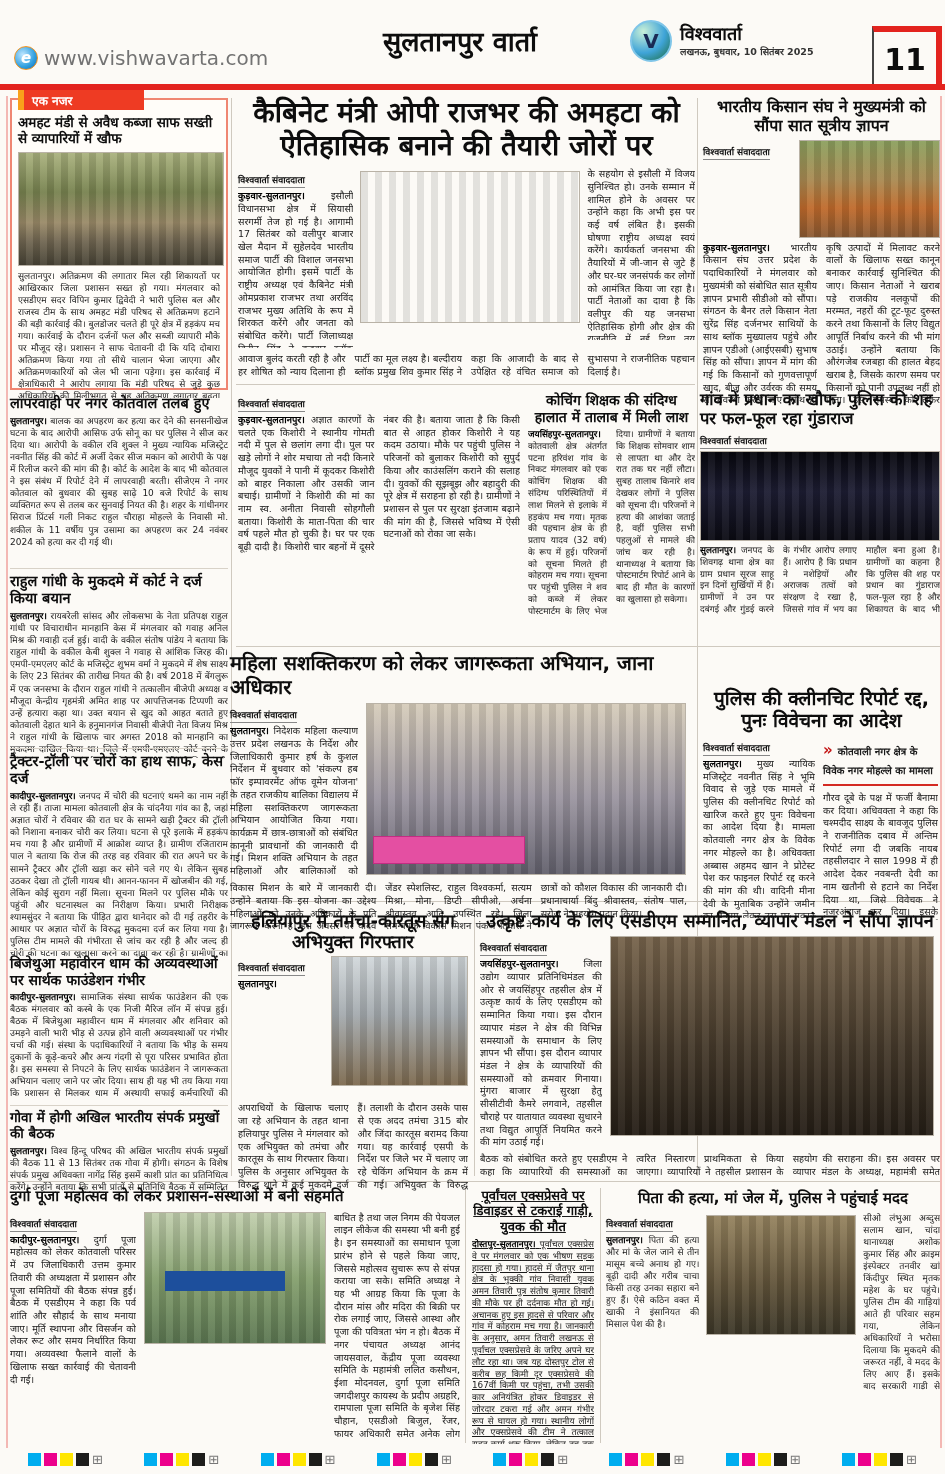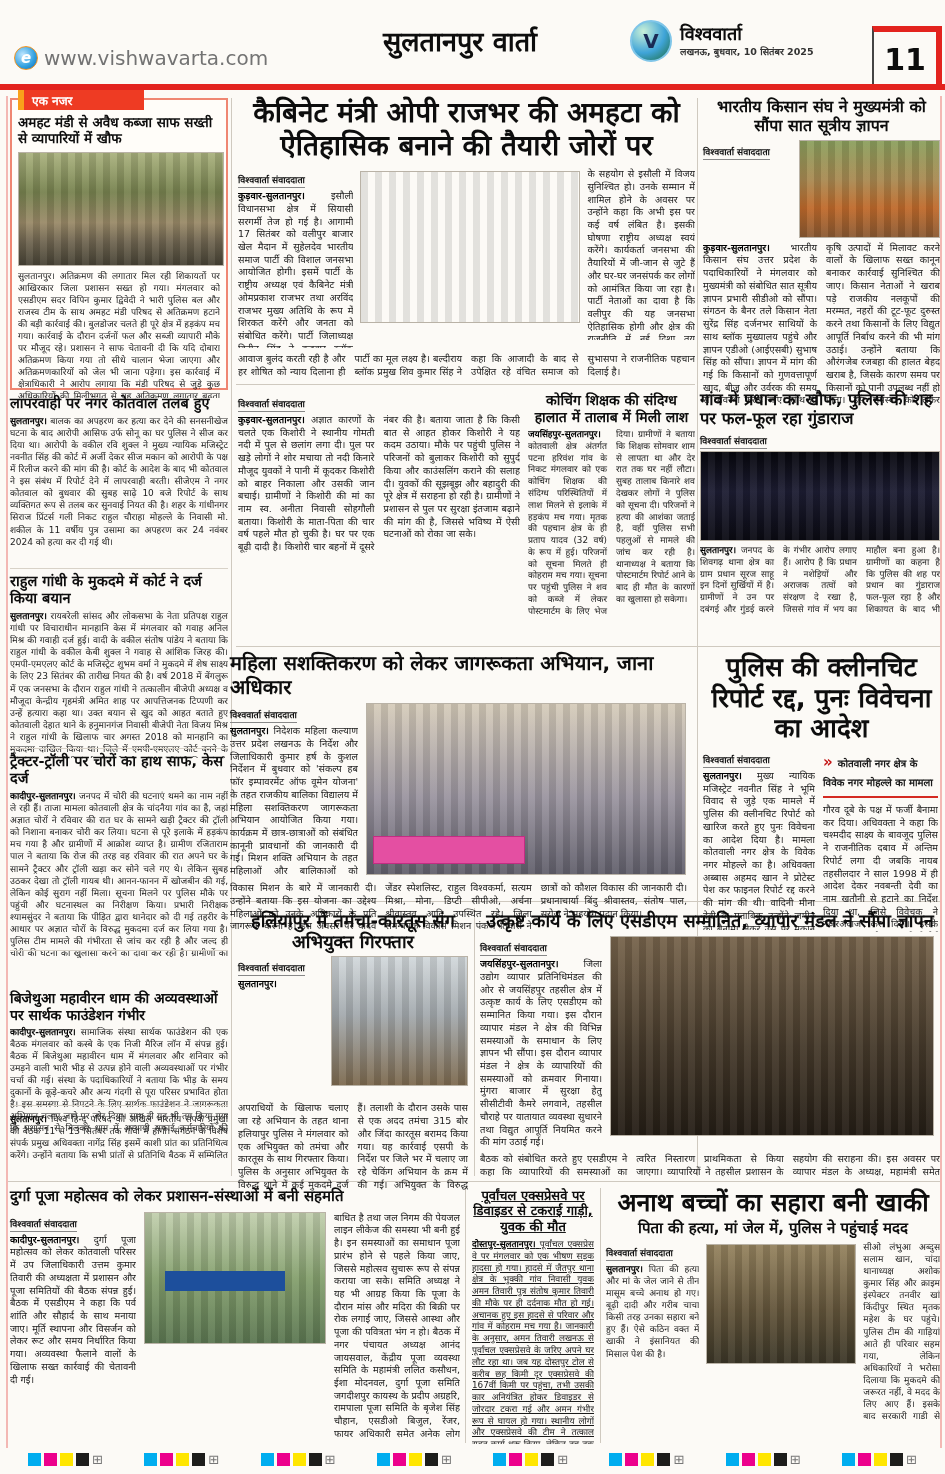--- a/index.html
+++ b/index.html
@@ -91,25 +91,26 @@
     <div class="hl" style="font-size:14.5px;">राहुल गांधी के मुकदमे में कोर्ट ने दर्ज किया बयान</div>
     <div class="body sm" style="height:148px;margin-top:3px;"><b>सुलतानपुर।</b> <span>रायबरेली सांसद और लोकसभा के नेता प्रतिपक्ष राहुल गांधी पर विचाराधीन मानहानि केस में मंगलवार को गवाह अनिल मिश्र की गवाही दर्ज हुई। वादी के वकील संतोष पांडेय ने बताया कि राहुल गांधी के वकील केबी शुक्ल ने गवाह से आंशिक जिरह की। एमपी-एमएलए कोर्ट के मजिस्ट्रेट शुभम वर्मा ने मुकदमे में शेष साक्ष्य के लिए 23 सितंबर की तारीख नियत की है। वर्ष 2018 में बेंगलुरू में एक जनसभा के दौरान राहुल गांधी ने तत्कालीन बीजेपी अध्यक्ष व मौजूदा केन्द्रीय गृहमंत्री अमित शाह पर आपत्तिजनक टिप्पणी कर उन्हें हत्यारा कहा था। उक्त बयान से खुद को आहत बताते हुए कोतवाली देहात थाने के हनुमानगंज निवासी बीजेपी नेता विजय मिश्र ने राहुल गांधी के खिलाफ चार अगस्त 2018 को मानहानि का मुकदमा दाखिल किया था। जिले में एमपी-एमएलए कोर्ट बनने के बाद सुनवाई में तेजी आई और कोर्ट ने राहुल गांधी को विचारण के लिए 27 नवंबर 2023 को तलब कर लिया। समन मिलने पर राहुल गांधी 20 फरवरी 2024 को कोर्ट में हाजिर हुए तो उन्हें जमानत पर रिहा किया गया। 25 जुलाई 2024 को फिर हाजिर हुए राहुल गांधी ने आरोपों से इनकार कर ट्रायल की मांग की थी।</span></div>
   </div>
 
   <div class="abs" style="left:10px;top:748px;width:218px;border-top:1px solid #d8d2c8;padding-top:4px;">
     <div class="hl" style="font-size:14.5px;">ट्रैक्टर-ट्रॉली पर चोरों का हाथ साफ, केस दर्ज</div>
     <div class="body sm" style="height:168px;margin-top:3px;"><b>कादीपुर-सुलतानपुर।</b> <span>जनपद में चोरी की घटनाएं थमने का नाम नहीं ले रही हैं। ताजा मामला कोतवाली क्षेत्र के चांदनैया गांव का है, जहां अज्ञात चोरों ने रविवार की रात घर के सामने खड़ी ट्रैक्टर की ट्रॉली को निशाना बनाकर चोरी कर लिया। घटना से पूरे इलाके में हड़कंप मच गया है और ग्रामीणों में आक्रोश व्याप्त है। ग्रामीण रजिताराम पाल ने बताया कि रोज की तरह वह रविवार की रात अपने घर के सामने ट्रैक्टर और ट्रॉली खड़ा कर सोने चले गए थे। लेकिन सुबह उठकर देखा तो ट्रॉली गायब थी। आनन-फानन में खोजबीन की गई, लेकिन कोई सुराग नहीं मिला। सूचना मिलने पर पुलिस मौके पर पहुंची और घटनास्थल का निरीक्षण किया। प्रभारी निरीक्षक श्यामसुंदर ने बताया कि पीड़ित द्वारा थानेदार को दी गई तहरीर के आधार पर अज्ञात चोरों के विरुद्ध मुकदमा दर्ज कर लिया गया है। पुलिस टीम मामले की गंभीरता से जांच कर रही है और जल्द ही चोरी की घटना का खुलासा करने का दावा कर रही है। ग्रामीणों का कहना है कि आए दिन क्षेत्र में चोरी की घटनाएं हो रही हैं, जिससे लोगों में दहशत का माहौल है। लोगों ने पुलिस प्रशासन से गांव में गश्त बढ़ाने और चोरी की घटनाओं पर अंकुश लगाने की मांग की है।</span></div>
   </div>
 
   <div class="abs" style="left:10px;top:950px;width:218px;border-top:1px solid #d8d2c8;padding-top:4px;">
-    <div class="hl" style="font-size:14px;margin-top:35px;">बिजेथुआ महावीरन धाम की अव्यवस्थाओं पर सार्थक फाउंडेशन गंभीर</div>
+    <div class="hl" style="font-size:14px;">बिजेथुआ महावीरन धाम की अव्यवस्थाओं पर सार्थक फाउंडेशन गंभीर</div>
     <div class="body sm" style="height:108px;margin-top:3px;"><b>कादीपुर-सुलतानपुर।</b> <span>सामाजिक संस्था सार्थक फाउंडेशन की एक बैठक मंगलवार को कस्बे के एक निजी मैरिज लॉन में संपन्न हुई। बैठक में बिजेथुआ महावीरन धाम में मंगलवार और शनिवार को उमड़ने वाली भारी भीड़ से उत्पन्न होने वाली अव्यवस्थाओं पर गंभीर चर्चा की गई। संस्था के पदाधिकारियों ने बताया कि भीड़ के समय दुकानों के कूड़े-कचरे और अन्य गंदगी से पूरा परिसर प्रभावित होता है। इस समस्या से निपटने के लिए सार्थक फाउंडेशन ने जागरूकता अभियान चलाए जाने पर जोर दिया। साथ ही यह भी तय किया गया कि प्रशासन से मिलकर धाम में अस्थायी सफाई कर्मचारियों की व्यवस्था कराए जाने की मांग की जाएगी। बैठक में डब्लू सिंह ने कहा कि बिजेथुआ में जल निकासी की समुचित व्यवस्था नहीं है, जिससे श्रद्धालुओं को आवागमन में दिक्कतें होती हैं। वहीं, पंकज गुप्ता ने शौचालय की कमी को बड़ी समस्या बताते हुए कहा कि इससे आमजन को भारी परेशानियों का सामना करना पड़ता है। पप्पू दुबे ने अतिक्रमण की समस्या उठाते हुए कहा कि इसे दूर करना अत्यंत आवश्यक है, तभी श्रद्धालुओं को सुविधा मिल पाएगी। बैठक में डॉ. समीर पांडे, नसीम बरनवाल, राजेंद्र वर्मा, महेंद्र पांडेय, शशि शेखर सिंह सहित अनेक लोग मौजूद रहे।</span></div>
   </div>
 
   <div class="abs" style="left:10px;top:1105px;width:218px;border-top:1px solid #d8d2c8;padding-top:4px;">
+    <div class="hl" style="font-size:13.5px;">गोवा में होगी अखिल भारतीय संपर्क प्रमुखों की बैठक</div>
     <div class="body sm" style="height:48px;margin-top:3px;"><b>सुलतानपुर।</b> <span>विश्व हिन्दू परिषद की अखिल भारतीय संपर्क प्रमुखों की बैठक 11 से 13 सितंबर तक गोवा में होगी। संगठन के विशेष संपर्क प्रमुख अधिवक्ता नागेंद्र सिंह इसमें काशी प्रांत का प्रतिनिधित्व करेंगे। उन्होंने बताया कि सभी प्रांतों से प्रतिनिधि बैठक में सम्मिलित होंगे और देश और संगठन के हित से जुड़े मुद्दों पर चर्चा होगी।</span></div>
   </div>
 
   <div class="abs" style="left:238px;top:96px;width:457px;">
     <div class="hl ctr" style="font-size:28px;">कैबिनेट मंत्री ओपी राजभर की अमहटा को ऐतिहासिक बनाने की तैयारी जोरों पर</div>
     <div style="display:flex;gap:7px;margin-top:6px;">
       <div style="width:118px;">
         <span class="by">विश्ववार्ता संवाददाता</span>
         <div class="body" style="height:158px;"><b>कुड़वार-सुलतानपुर।</b> <span>इसौली विधानसभा क्षेत्र में सियासी सरगर्मी तेज हो गई है। आगामी 17 सितंबर को वलीपुर बाजार खेल मैदान में सुहेलदेव भारतीय समाज पार्टी की विशाल जनसभा आयोजित होगी। इसमें पार्टी के राष्ट्रीय अध्यक्ष एवं कैबिनेट मंत्री ओमप्रकाश राजभर तथा अरविंद राजभर मुख्य अतिथि के रूप में शिरकत करेंगे और जनता को संबोधित करेंगे। पार्टी जिलाध्यक्ष विनीत सिंह ने कुड़वार ब्लॉक सभागार में आयोजित प्रेस वार्ता के दौरान जनसभा की जानकारी दी। उन्होंने कहा कि सुभासपा लगातार अति पिछड़े, गरीब और वंचित वर्ग की</span></div>
       </div>
@@ -157,21 +158,21 @@
         <div class="body" style="height:152px;"><b>सुलतानपुर।</b> <span>निदेशक महिला कल्याण उत्तर प्रदेश लखनऊ के निर्देश और जिलाधिकारी कुमार हर्ष के कुशल निर्देशन में बुधवार को 'संकल्प हब फॉर इम्पावरमेंट ऑफ वूमेन योजना' के तहत राजकीय बालिका विद्यालय में महिला सशक्तिकरण जागरूकता अभियान आयोजित किया गया। कार्यक्रम में छात्र-छात्राओं को संबंधित कानूनी प्रावधानों की जानकारी दी गई। मिशन शक्ति अभियान के तहत महिलाओं और बालिकाओं को स्वावलंबन, सुरक्षा और सम्मान के प्रति जागरूक किया गया। वक्ताओं ने हेल्पलाइन नंबरों की जानकारी देते हुए कहा कि आपात स्थिति में तत्काल सहायता ली जा सकती है।</span></div>
       </div>
       <div class="photo ph-class" style="width:318px;height:170px;flex:none;">
         <div style="position:absolute;left:6px;bottom:10px;width:150px;height:26px;background:#e44fa2;border:1px solid #c22d83;z-index:2;"></div>
       </div>
     </div>
     <div class="body cols3" style="height:52px;margin-top:5px;">विकास मिशन के बारे में जानकारी दी। उन्होंने बताया कि इस योजना का उद्देश्य महिलाओं को उनके अधिकारों के प्रति जागरूक करना है। इस अवसर पर यादव जेंडर स्पेशलिस्ट, राहुल विश्वकर्मा, सत्यम मिश्रा, मोना, डिप्टी सीपीओ, अर्चना श्रीवास्तव आदि उपस्थित रहे। जिला समन्वयक विकास मिशन पंकज तिवारी ने छात्रों को कौशल विकास की जानकारी दी। प्रधानाचार्या बिंदु श्रीवास्तव, संतोष पाल, सरोज ने सहयोग प्रदान किया।</div>
   </div>
 
   <div class="abs" style="left:703px;top:652px;width:237px;">
-    <div class="hl ctr" style="font-size:26px;">पुलिस की क्लीनचिट रिपोर्ट रद्द, पुनः विवेचना का आदेश</div>
+    <div class="hl ctr" style="font-size:19px;margin-top:35px;">पुलिस की क्लीनचिट रिपोर्ट रद्द, पुनः विवेचना का आदेश</div>
     <div style="display:flex;gap:8px;margin-top:4px;">
       <div style="width:112px;">
         <span class="by">विश्ववार्ता संवाददाता</span>
         <div class="body" style="height:160px;"><b>सुलतानपुर।</b> <span>मुख्य न्यायिक मजिस्ट्रेट नवनीत सिंह ने भूमि विवाद से जुड़े एक मामले में पुलिस की क्लीनचिट रिपोर्ट को खारिज करते हुए पुनः विवेचना का आदेश दिया है। मामला कोतवाली नगर क्षेत्र के विवेक नगर मोहल्ले का है। अधिवक्ता अब्बास अहमद खान ने प्रोटेस्ट पेश कर फाइनल रिपोर्ट रद्द करने की मांग की थी। वादिनी मीना देवी के मुताबिक उन्होंने जमीन का बैनामा लेकर उस पर मकान व सर्वोदय विद्या मंदिर स्कूल का निर्माण कराया। आरोप है कि मेजरगंज निवासी वीरेन्द्र की पत्नी नवबन्ती देवी ने उसी मकान व स्कूल की तस्वीर और चौहद्दी दिखाकर धोखाधड़ी से 25 अक्टूबर 2024 को आरोपी संगीता मिश्रा व</span></div>
       </div>
       <div style="width:115px;">
         <div style="border-bottom:2px solid #d42a22;padding-bottom:6px;margin:4px 0 6px 0;">
           <span class="pullq">»</span>
           <span style="font-size:10px;font-weight:bold;">कोतवाली नगर क्षेत्र के विवेक नगर मोहल्ले का मामला</span>
         </div>
@@ -219,21 +220,20 @@
       </div>
     </div>
   </div>
 
   <div class="abs" style="left:472px;top:1188px;width:122px;text-decoration:underline;">
     <div class="hl ctr" style="font-size:13px;">पूर्वांचल एक्सप्रेसवे पर डिवाइडर से टकराई गाड़ी, युवक की मौत</div>
     <div class="body" style="height:205px;margin-top:5px;font-size:8.8px;"><b>दोस्तपुर-सुलतानपुर।</b> <span>पूर्वांचल एक्सप्रेस वे पर मंगलवार को एक भीषण सड़क हादसा हो गया। हादसे में जैतपुर थाना क्षेत्र के भुक्की गांव निवासी युवक अमन तिवारी पुत्र संतोष कुमार तिवारी की मौके पर ही दर्दनाक मौत हो गई। अचानक हुए इस हादसे से परिवार और गांव में कोहराम मच गया है। जानकारी के अनुसार, अमन तिवारी लखनऊ से पूर्वांचल एक्सप्रेसवे के जरिए अपने घर लौट रहा था। जब यह दोस्तपुर टोल से करीब छह किमी दूर एक्सप्रेसवे की 167वीं किमी पर पहुंचा, तभी उसकी कार अनियंत्रित होकर डिवाइडर से जोरदार टकरा गई और अमन गंभीर रूप से घायल हो गया। स्थानीय लोगों और एक्सप्रेसवे की टीम ने तत्काल राहत कार्य शुरू किया, लेकिन तब तक युवक की सांसें थम चुकी थीं।</span></div>
   </div>
 
   <div class="abs" style="left:606px;top:1188px;width:334px;">
-    <div class="hl ctr" style="font-size:25px;">अनाथ बच्चों का सहारा बनी खाकी</div>
     <div class="hl ctr" style="font-size:15px;margin-top:2px;">पिता की हत्या, मां जेल में, पुलिस ने पहुंचाई मदद</div>
     <div style="display:flex;gap:7px;margin-top:4px;">
       <div style="width:95px;">
         <span class="by">विश्ववार्ता संवाददाता</span>
         <div class="body sm" style="height:150px;"><b>सुलतानपुर।</b> <span>पिता की हत्या और मां के जेल जाने से तीन मासूम बच्चे अनाथ हो गए। बूढ़ी दादी और गरीब चाचा किसी तरह उनका सहारा बने हुए हैं। ऐसे कठिन वक्त में खाकी ने इंसानियत की मिसाल पेश की है।</span></div>
       </div>
       <div class="photo ph-hut" style="width:148px;height:118px;flex:none;margin-top:3px;"></div>
       <div style="width:78px;">
         <div class="body sm" style="height:178px;">सीओ लंभुआ अब्दुस सलाम खान, चांदा थानाध्यक्ष अशोक कुमार सिंह और क्राइम इंस्पेक्टर तनवीर खां किंदीपुर स्थित मृतक महेश के घर पहुंचे। पुलिस टीम की गाड़ियां आते ही परिवार सहम गया, लेकिन अधिकारियों ने भरोसा दिलाया कि मुकदमे की जरूरत नहीं, वे मदद के लिए आए हैं। इसके बाद सरकारी गाड़ी से गेहूं, चावल, दाल और जरूरत का सामान उतरवा कर परिवार को सौंपा गया। पेंडर सिंह, केदारनाथ सिंह, अंशीव कुमार आदि उपस्थित रहे। गौरतलब है कि बीते दिनों गांव के ही महेश की हत्या कर दी गई थी और उसकी पत्नी इसी मामले में जेल में है, जिससे तीन मासूम बच्चों का सहारा छिन गया था। पुलिस की इस पहल की क्षेत्र में खूब सराहना हो रही है।</div>
       </div>

